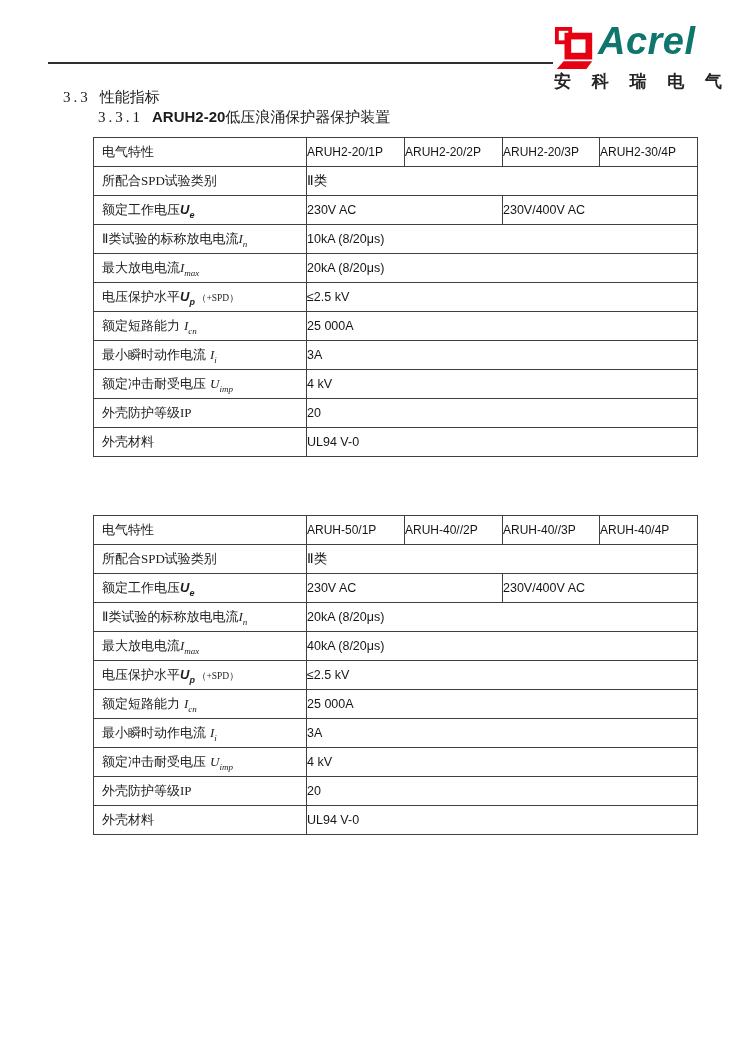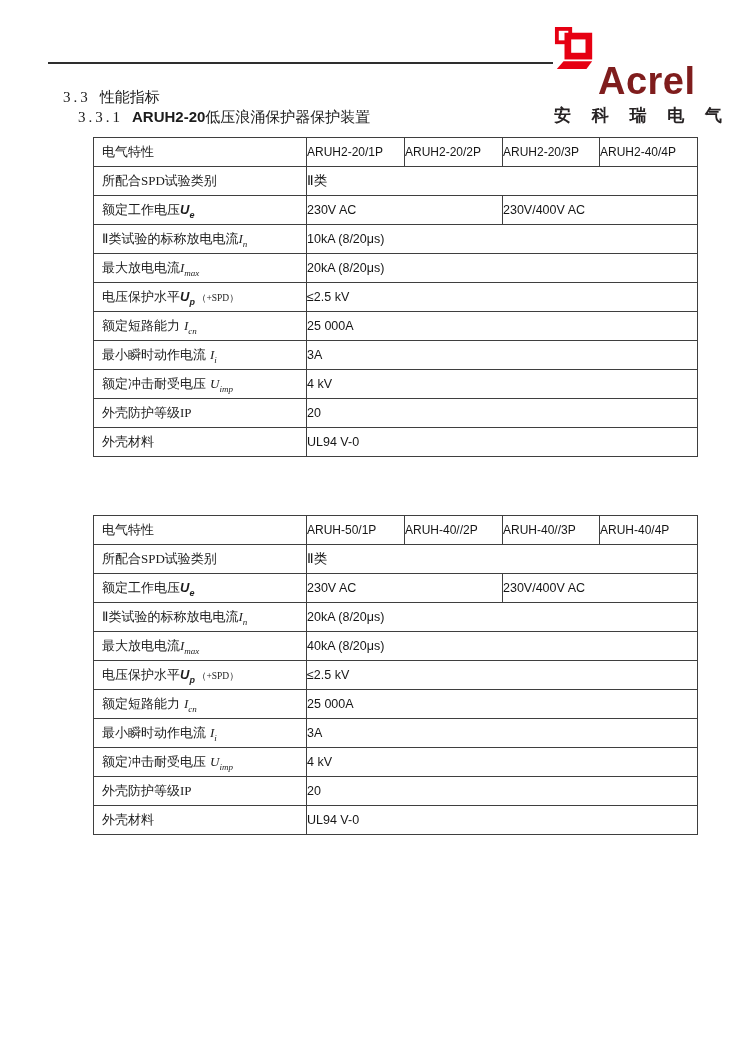--- a/index.html
+++ b/index.html
@@ -3,27 +3,27 @@
 <meta charset="utf-8">
 <style>
   html,body{margin:0;padding:0;background:#fff;}
   .page{position:relative;width:750px;height:1060px;background:#ffffff;overflow:hidden;
         font-family:"Liberation Serif",serif;color:#1c1c1c;}
   
   .rule{position:absolute;left:48px;top:62px;width:505px;height:2px;background:#2e2e2e;}
   .logo{position:absolute;left:554px;top:18px;width:158px;}
   .logo-top{display:flex;align-items:flex-start;}
   .logo-top svg{width:42px;height:44px;margin-top:8px;flex:none;}
-  .brand{font-family:"Liberation Sans",sans-serif;font-weight:700;
-         font-size:38px;line-height:46px;color:#7f1d1d;letter-spacing:0.5px;margin-left:2px;margin-top:40px;}
+  .brand{font-family:"Liberation Sans",sans-serif;font-weight:700;font-style:italic;
+         font-size:38px;line-height:46px;color:#0f766e;letter-spacing:0.5px;margin-left:2px;}
   .brand-cn{font-family:"Liberation Sans",sans-serif;font-weight:700;font-size:17px;
             letter-spacing:8px;color:#272324;margin-top:0px;white-space:nowrap;text-align:center;}
   
   .h-section{position:absolute;left:63px;top:88px;font-size:15px;}
-  .h-sub{position:absolute;font-size:15px;}
+  .h-sub{position:absolute;font-size:15px;margin-left:20px;}
   .h-sub1{left:78px;top:108px;}
   .h-sub2{left:70px;top:491px;}
   .hnum{letter-spacing:3px;margin-right:9px;}
   .model-b{font-family:"Liberation Sans",sans-serif;font-weight:700;}
   
   table.spec{border-collapse:collapse;table-layout:fixed;position:absolute;left:93px;width:604px;}
   #t1{top:137px;} #t2{top:515px;}
   .spec td{border:1px solid #3f3f3f;height:28px;padding:0;vertical-align:middle;overflow:hidden;}
   .lbl{text-align:left;padding-left:8px !important;font-size:13px;white-space:nowrap;margin-top:24px;}
   .val{font-family:"Liberation Sans",sans-serif;font-size:12.5px;color:#161616;}
@@ -70,21 +70,21 @@
         <col style="width:98px">
         <col style="width:97px">
         <col style="width:98px">
       </colgroup>
     <tbody>
         <tr>
       <td class="lbl"><span>电气特性</span></td>
       <td class="val hdr">ARUH2-20/1P</td>
       <td class="val hdr">ARUH2-20/2P</td>
       <td class="val hdr">ARUH2-20/3P</td>
-      <td class="val hdr">ARUH2-40/4P</td>
+      <td class="val hdr">ARUH2-30/4P</td>
     </tr>
     <tr>
       <td class="lbl"><span>所配合SPD试验类别</span></td>
       <td class="val cn" colspan="4">Ⅱ类</td>
     </tr>
     <tr>
       <td class="lbl"><span>额定工作电压</span><span class="sym sb">U</span><sub class="sb">e</sub></td>
       <td class="val" colspan="2">230V AC</td>
       <td class="val" colspan="2">230V/400V AC</td>
     </tr>

